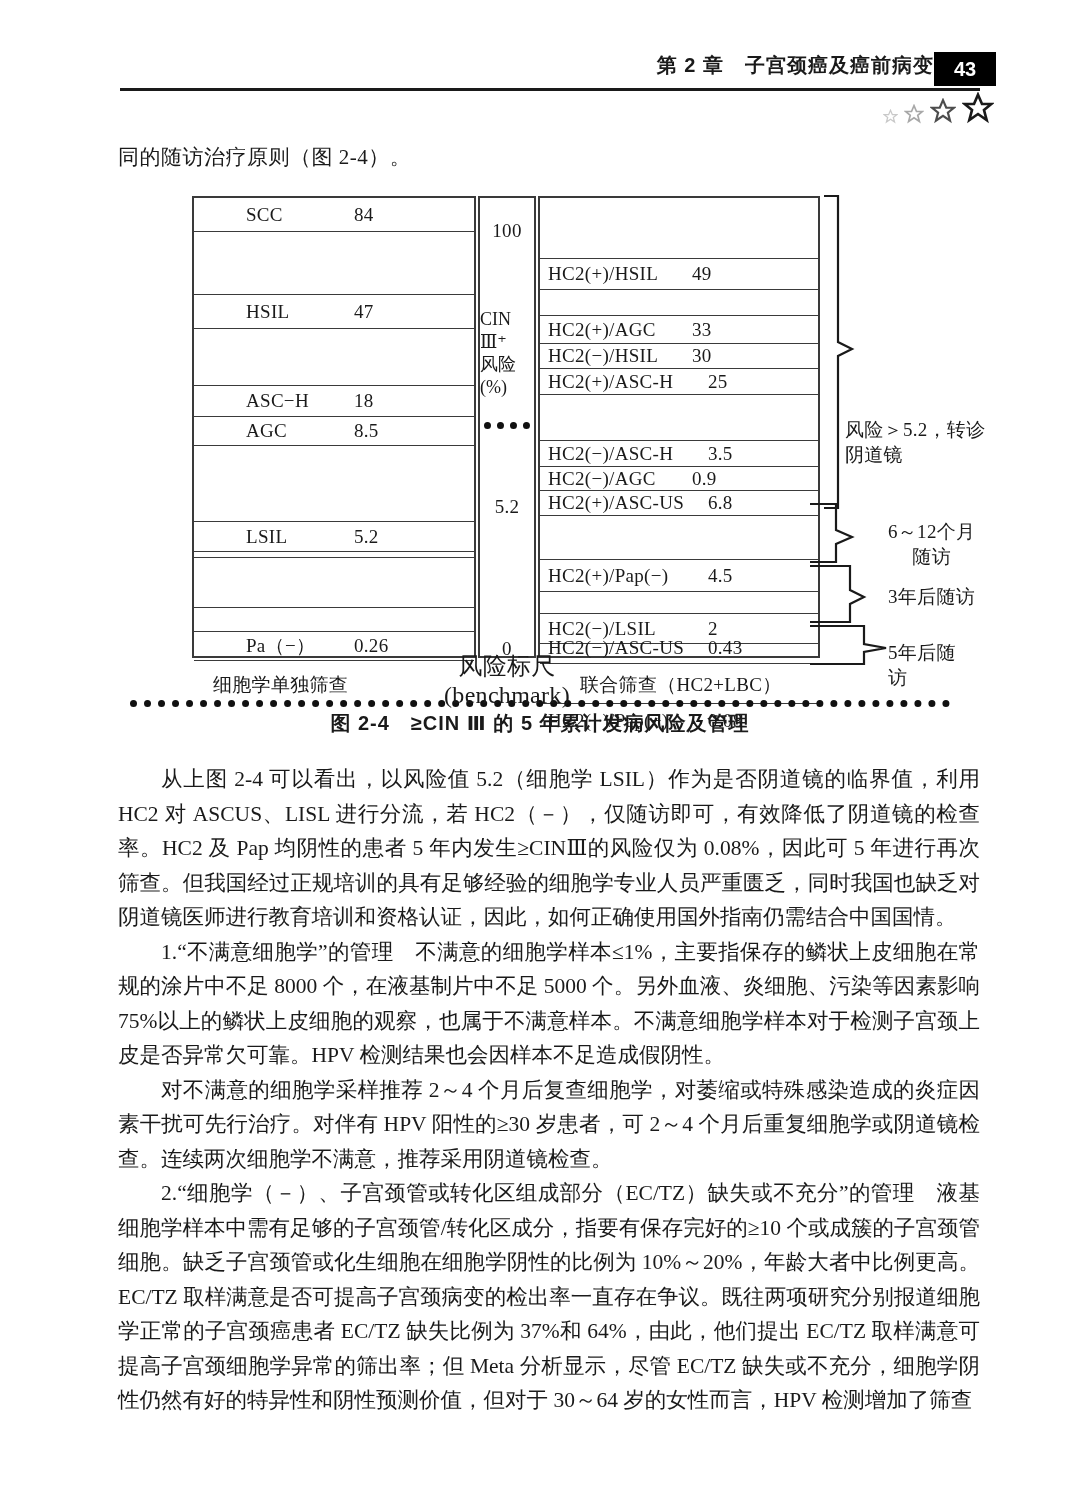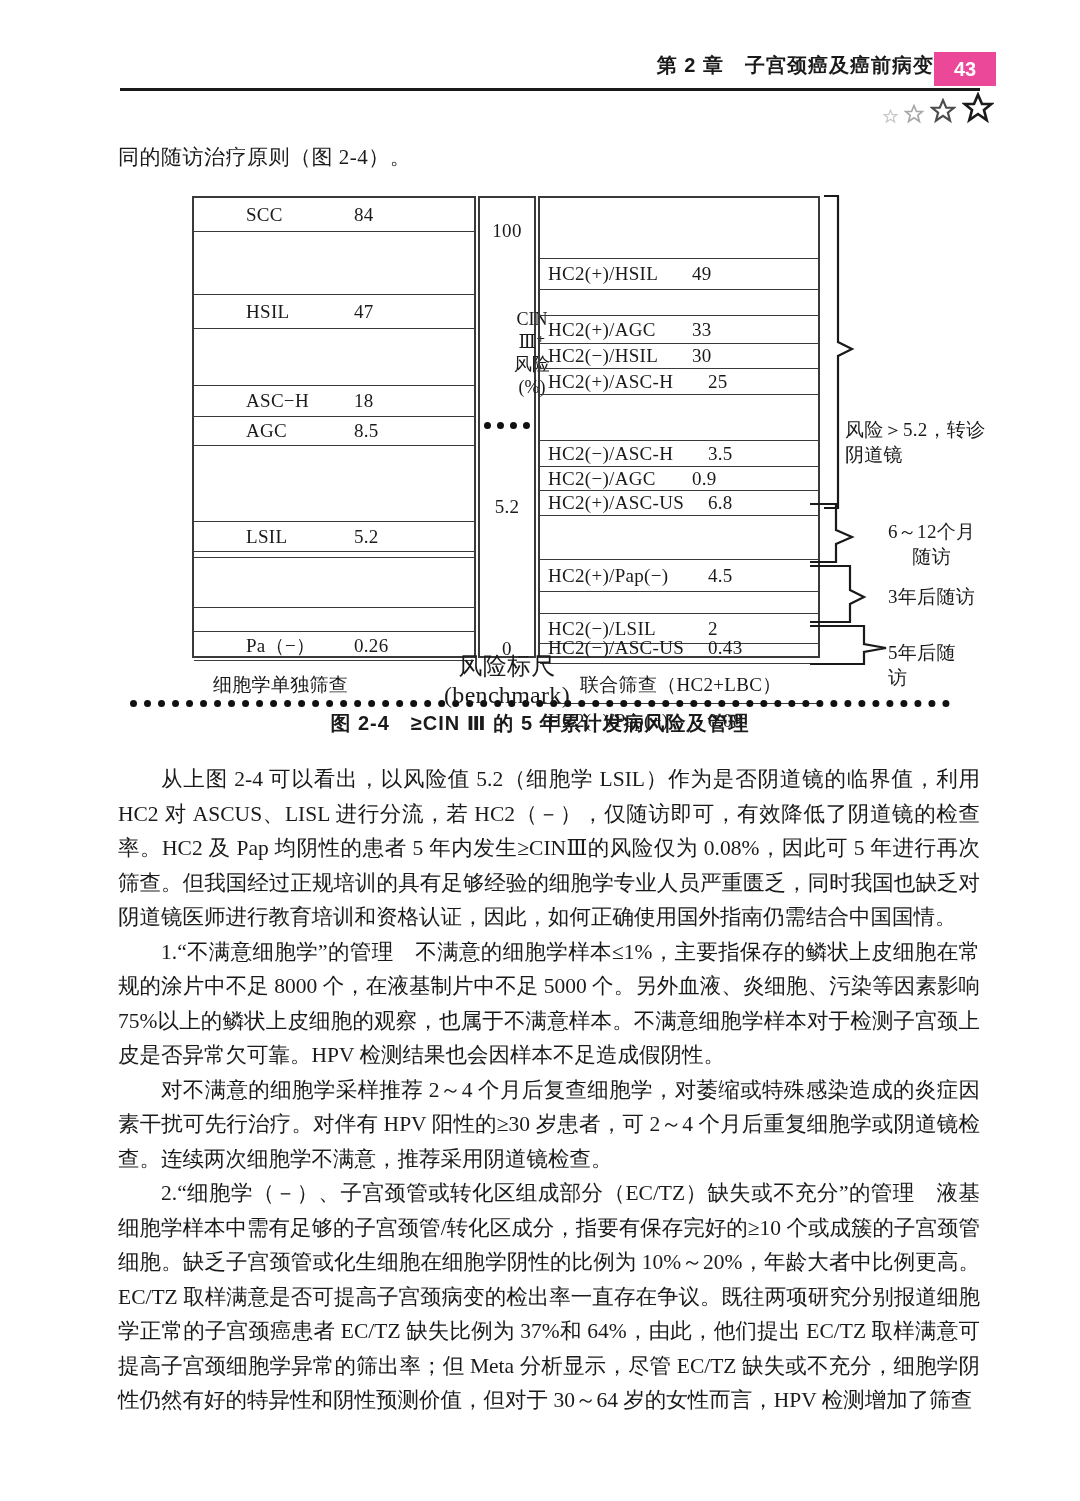--- a/index.html
+++ b/index.html
@@ -17,21 +17,21 @@
   }
   #header-title{
     position:absolute; right:122px; top:52px;
     font-family:"Liberation Sans","DejaVu Sans",sans-serif;
     font-weight:bold; font-size:20px; letter-spacing:1px;
     color:#1a1a1a; white-space:nowrap;
   }
   #page-number-box{
     position:absolute; right:60px; top:52px;
     width:62px; height:34px;
-    background:#ec4899;
+    background:#000000;
     color:#ffffff;
     font-family:"Liberation Sans","DejaVu Sans",sans-serif;
     font-weight:bold; font-size:20px;
     display:flex; align-items:center; justify-content:center;
   }
   #header-rule{
     position:absolute; left:120px; top:88px; width:860px; height:3px;
     background:#1a1a1a;
   }
   #star-row{
@@ -73,22 +73,22 @@
   .val-l{ left:160px; }
   .lbl-r{ left:8px; }
   .val-r{ left:152px; }
   .val-r.wide{ left:168px; }
   
   .mid-lab{
     position:absolute; width:100%; text-align:center;
     font-size:19px; letter-spacing:.3px;
   }
   #mid-caption{
-    position:absolute; left:0; width:100%; text-align:center;
-    font-size:18px; line-height:1.25; top:110px;margin-left:25px;
+    position:absolute; left:0; width:100%; 
+    font-size:18px; line-height:1.25; top:110px;
   }
   
   .dashline{
     position:absolute; height:0;
     border-top:7px dotted #111;
   }
   #dash-100{ left:484px; top:232px; width:46px; }
   #dash-52{ left:130px; top:510px; width:820px; }
   
   #brace-top{ position:absolute; left:820px; top:4px; }

